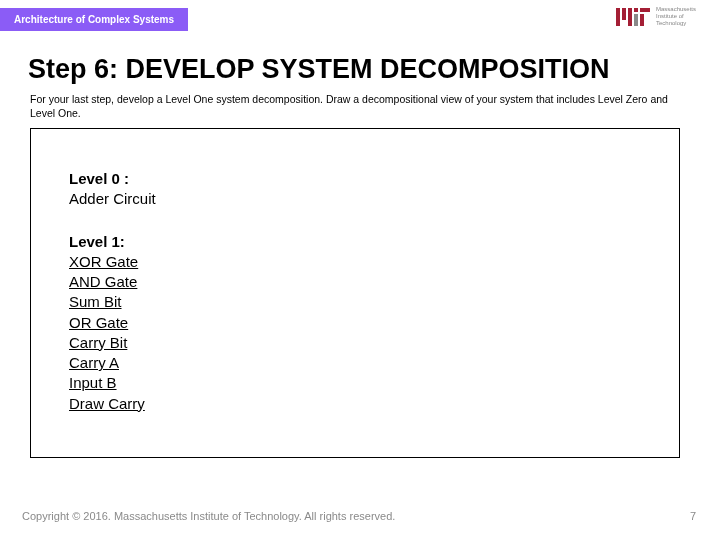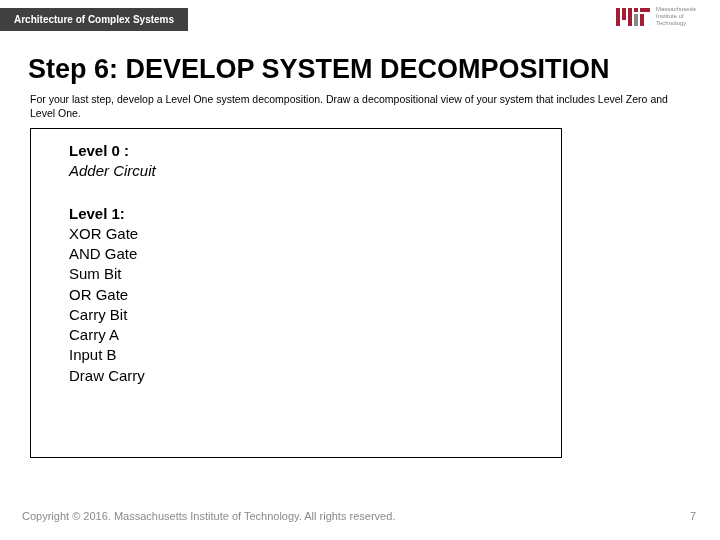--- a/index.html
+++ b/index.html
@@ -1,48 +1,48 @@
 <!DOCTYPE html>
 <html><head>
 <meta charset="utf-8">
 <style>
   * { box-sizing: border-box; margin: 0; padding: 0; }
   html, body { width: 720px; height: 540px; font-family: Arial, Helvetica, sans-serif; background: #fff; color: #000; }
   .slide { position: relative; width: 720px; height: 540px; }
   .header-tab {
     position: absolute; top: 8px; left: 0;
-    background: #404040; color: #fff;
+    background: #8b5cf6; color: #fff;
     padding: 6px 14px 6px 14px;
     font-size: 10px; font-weight: bold;
   }
   .logo {
     position: absolute; top: 6px; right: 24px;
     display: flex; align-items: center; gap: 6px;
   }
   .logo-mark { display: flex; gap: 2px; align-items: flex-end; }
   .logo-text { font-size: 6px; line-height: 7px; color: #888; }
   .title {
     position: absolute; top: 54px; left: 28px;
     font-size: 27px; font-weight: 900; letter-spacing: 0px;
   }
   .instructions {
     position: absolute; top: 92px; left: 30px; right: 40px;
     font-size: 10.5px; line-height: 1.35;
     color: #000;
   }
   .content-box {
     position: absolute; top: 128px; left: 30px;
-    width: 532px; height: 330px;
+    width: 650px; height: 330px;
     border: 1px solid #000;
-    padding: 12px 38px;
+    padding: 40px 38px;
   }
   .level-block { margin-bottom: 22px; }
   .level-title { font-size: 15px; font-weight: bold; line-height: 1.35; }
-  .level-sub { font-size: 15px; font-weight: normal; line-height: 1.35; font-style: italic; }
-  .item { font-size: 15px; line-height: 1.35; }
+  .level-sub { font-size: 15px; font-weight: normal; line-height: 1.35; }
+  .item { font-size: 15px; line-height: 1.35; text-decoration: underline; }
   .footer {
     position: absolute; bottom: 18px; left: 22px;
     font-size: 11px; color: #8a8a8a;
   }
   .pagenum {
     position: absolute; bottom: 18px; right: 24px;
     font-size: 11px; color: #8a8a8a;
   }
 </style>
 </head>

